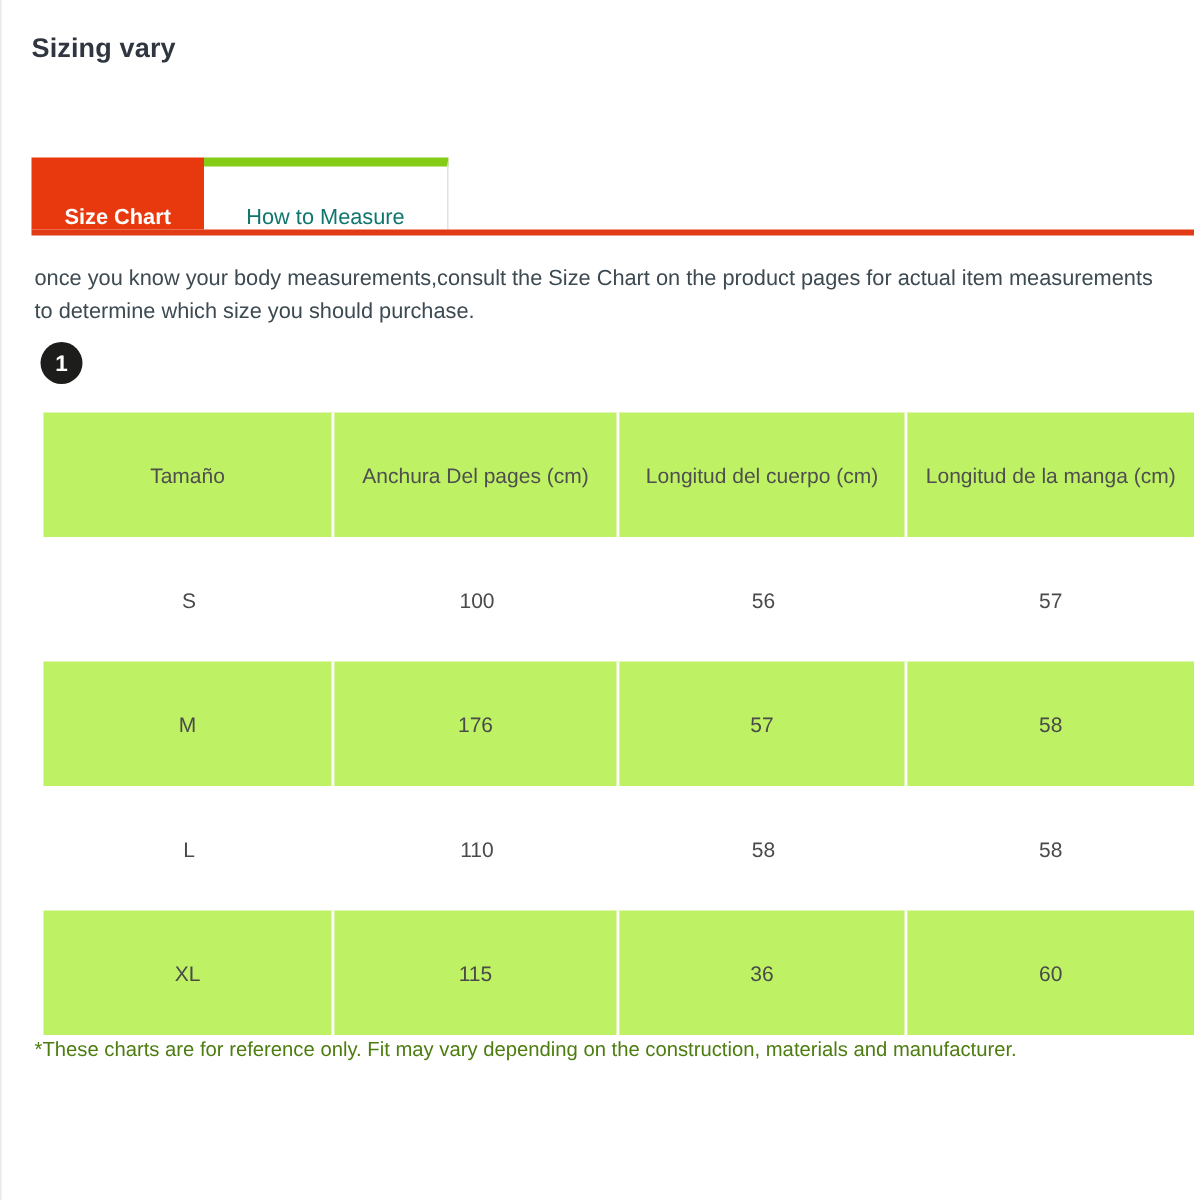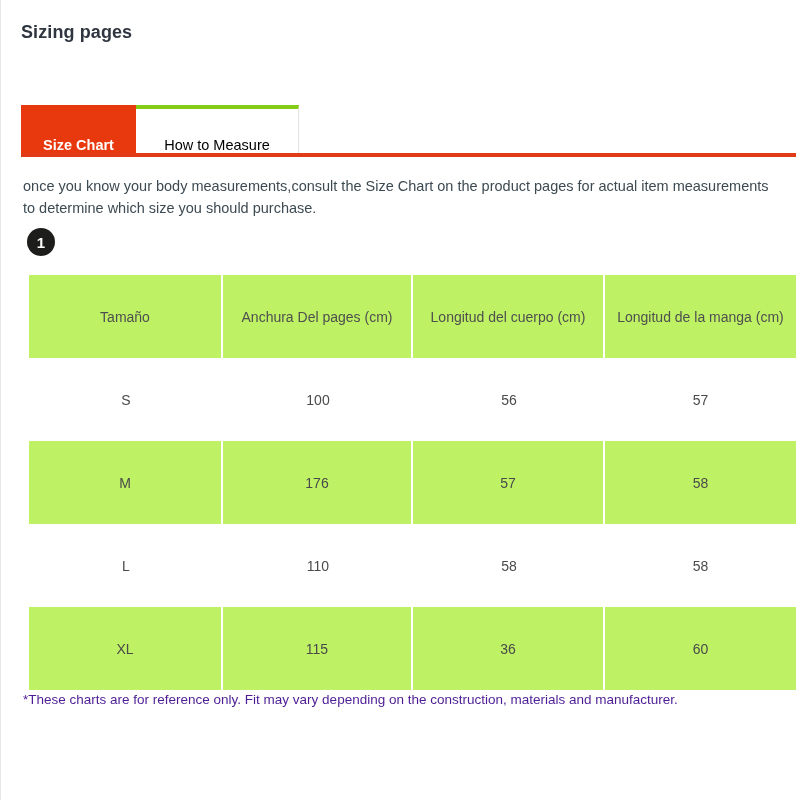--- a/index.html
+++ b/index.html
@@ -50,22 +50,22 @@
   }
   .tab-active {
     width: 115px;
     background: #e8380d;
     color: #ffffff;
     font-weight: bold;
   }
   .tab-inactive {
     width: 163px;
     background: #ffffff;
-    color: #000000;
-    border-top: 4px solid #84cc16;
+    color: #0f766e;
+    border-top: 6px solid #84cc16;
     border-right: 1px solid #e2e2e2;
     border-bottom: none;
   }
   .tabs-rule {
     position: absolute;
     left: 20px;
     top: 153px;
     width: 775px;
     height: 4px;
     background: #e03a16;
@@ -137,30 +137,30 @@
     color: #4f4f4f;
   }
 
   
   .footnote {
     position: absolute;
     left: 22px;
     top: 692px;
     width: 776px;
     font-size: 13.5px;
-    color: #4c1d95;
+    color: #4d7c0f;
     white-space: nowrap;
   }
 </style>
 </head>
 <body>
 
 <div id="page">
 
-  <div class="page-title">Sizing pages</div>
+  <div class="page-title">Sizing vary</div>
 
   <div class="tabs">
     <div class="tab tab-active">
       <span>Size Chart</span>
     </div>
     <div class="tab tab-inactive">
       <span>How to Measure</span>
     </div>
   </div>
   <div class="tabs-rule"></div>

